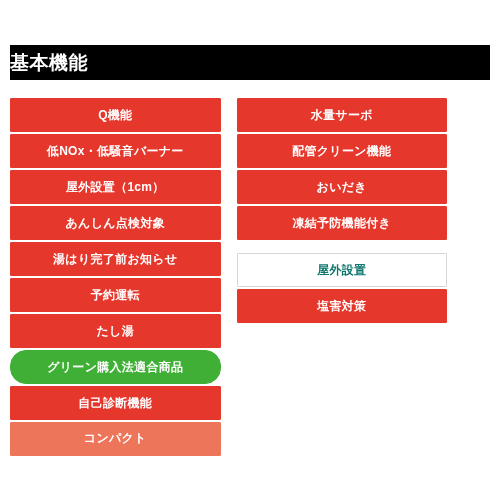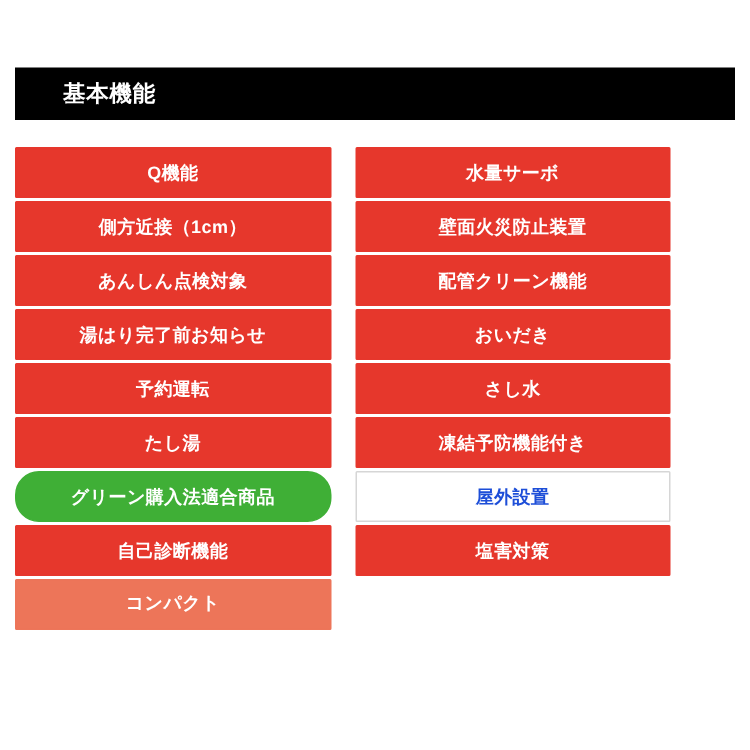--- a/index.html
+++ b/index.html
@@ -28,24 +28,24 @@
     width: 480px;
     height: 35px;
     background: #000000;
     box-sizing: border-box;
     display: flex;
     align-items: center;
   }
 
   .section-header .title {
     color: #ffffff;
-    font-size: 15px;
+    font-size: 19px;
     font-weight: bold;
     letter-spacing: 0.5px;
-    padding-left: 32px;
+    padding-left: 0;
     line-height: 1;
   }
 
   
   .columns {
     position: absolute;
     left: 10px;
     top: 98px;
     width: 437px;
     display: flex;
@@ -91,50 +91,50 @@
 
   .feature-item.state-salmon {
     background: #ed7559;
     color: #ffffff;
     border-color: #ed7559;
     font-family: Liberation Mono, monospace;
   }
 
   .feature-item.state-white {
     background: #ffffff;
-    color: #1d4ed8;
+    color: #0f766e;
     border-color: #d6d6d6;
+    margin-top: 11px;
   }
 </style>
 </head>
 <body>
 
 <div id="page">
 
   <div class="section-header">
     <span class="title">基本機能</span>
   </div>
 
   <div class="columns">
     <div class="column" id="col-left">
         <div class="feature-item state-red">Q機能</div>
-        <div class="feature-item state-red">側方近接（1cm）</div>
+        <div class="feature-item state-red">低NOx・低騒音バーナー</div>
+        <div class="feature-item state-red">屋外設置（1cm）</div>
         <div class="feature-item state-red">あんしん点検対象</div>
         <div class="feature-item state-red">湯はり完了前お知らせ</div>
         <div class="feature-item state-red">予約運転</div>
         <div class="feature-item state-red">たし湯</div>
         <div class="feature-item state-green">グリーン購入法適合商品</div>
         <div class="feature-item state-red">自己診断機能</div>
         <div class="feature-item state-salmon">コンパクト</div>
       </div>
     <div class="column" id="col-right">
         <div class="feature-item state-red">水量サーボ</div>
-        <div class="feature-item state-red">壁面火災防止装置</div>
         <div class="feature-item state-red">配管クリーン機能</div>
         <div class="feature-item state-red">おいだき</div>
-        <div class="feature-item state-red">さし水</div>
         <div class="feature-item state-red">凍結予防機能付き</div>
         <div class="feature-item state-white">屋外設置</div>
         <div class="feature-item state-red">塩害対策</div>
       </div>
   </div>
 
 </div>
 
 </body></html>

